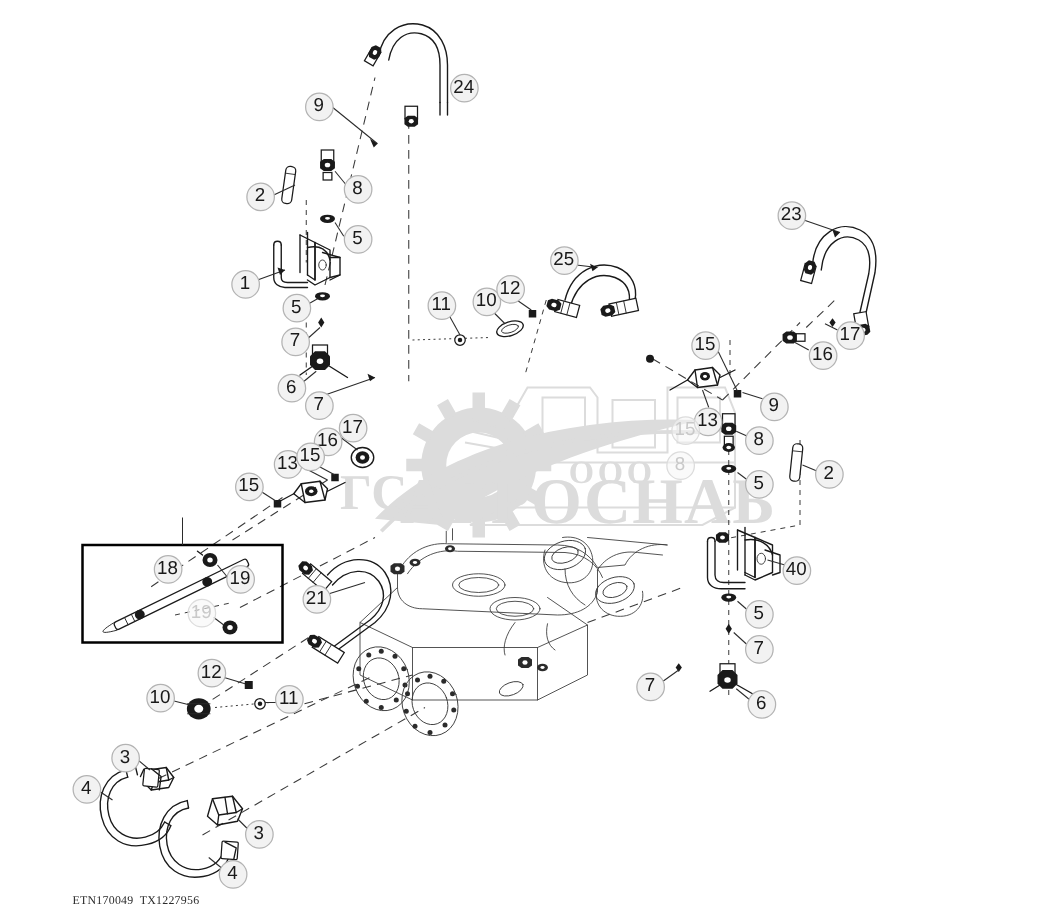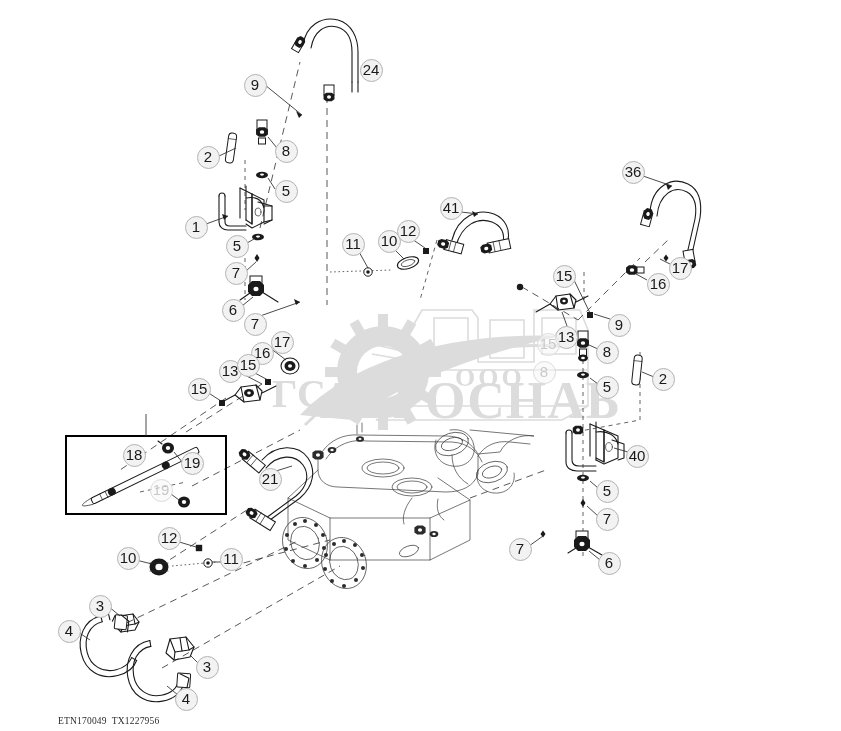--- a/index.html
+++ b/index.html
@@ -628,22 +628,22 @@
       <div class="callout" style="left: 285px; top: 150px;">8</div>
       <div class="callout" style="left: 285px; top: 190px;">5</div>
       <div class="callout" style="left: 195px; top: 226px;">1</div>
       <div class="callout" style="left: 236px; top: 245px;">5</div>
       <div class="callout" style="left: 235px; top: 272px;">7</div>
       <div class="callout" style="left: 232px; top: 309px;">6</div>
       <div class="callout" style="left: 254px; top: 323px;">7</div>
       <div class="callout" style="left: 352px; top: 243px;">11</div>
       <div class="callout" style="left: 388px; top: 240px;">10</div>
       <div class="callout" style="left: 407px; top: 230px;">12</div>
-      <div class="callout" style="left: 450px; top: 207px;">41</div>
-      <div class="callout" style="left: 632px; top: 171px;">36</div>
+      <div class="callout" style="left: 450px; top: 207px;">25</div>
+      <div class="callout" style="left: 632px; top: 171px;">23</div>
       <div class="callout" style="left: 679px; top: 267px;">17</div>
       <div class="callout" style="left: 657px; top: 283px;">16</div>
       <div class="callout" style="left: 563px; top: 275px;">15</div>
       <div class="callout" style="left: 618px; top: 324px;">9</div>
       <div class="callout" style="left: 565px; top: 336px;">13</div>
       <div class="callout ghost" style="left: 547px; top: 343px;">15</div>
       <div class="callout" style="left: 606px; top: 351px;">8</div>
       <div class="callout ghost" style="left: 543px; top: 371px;">8</div>
       <div class="callout" style="left: 662px; top: 378px;">2</div>
       <div class="callout" style="left: 606px; top: 386px;">5</div>
@@ -653,21 +653,21 @@
       <div class="callout" style="left: 519px; top: 548px;">7</div>
       <div class="callout" style="left: 608px; top: 562px;">6</div>
       <div class="callout" style="left: 261px; top: 352px;">16</div>
       <div class="callout" style="left: 281px; top: 341px;">17</div>
       <div class="callout" style="left: 229px; top: 370px;">13</div>
       <div class="callout" style="left: 247px; top: 364px;">15</div>
       <div class="callout" style="left: 198px; top: 388px;">15</div>
       <div class="callout" style="left: 133px; top: 404px; margin-top: 40px;">18</div>
       <div class="callout" style="left: 191px; top: 462px;">19</div>
       <div class="callout ghost" style="left: 160px; top: 489px;">19</div>
-      <div class="callout" style="left: 269px; top: 478px;">21</div>
+      <div class="callout" style="left: 252px; top: 478px;">21</div>
       <div class="callout" style="left: 168px; top: 537px;">12</div>
       <div class="callout" style="left: 127px; top: 557px;">10</div>
       <div class="callout" style="left: 230px; top: 558px;">11</div>
       <div class="callout" style="left: 99px; top: 605px;">3</div>
       <div class="callout" style="left: 68px; top: 630px;">4</div>
       <div class="callout" style="left: 206px; top: 666px;">3</div>
       <div class="callout" style="left: 185px; top: 698px;">4</div>
     </div>
 
   <div class="footer-code">ETN170049  TX1227956</div>

